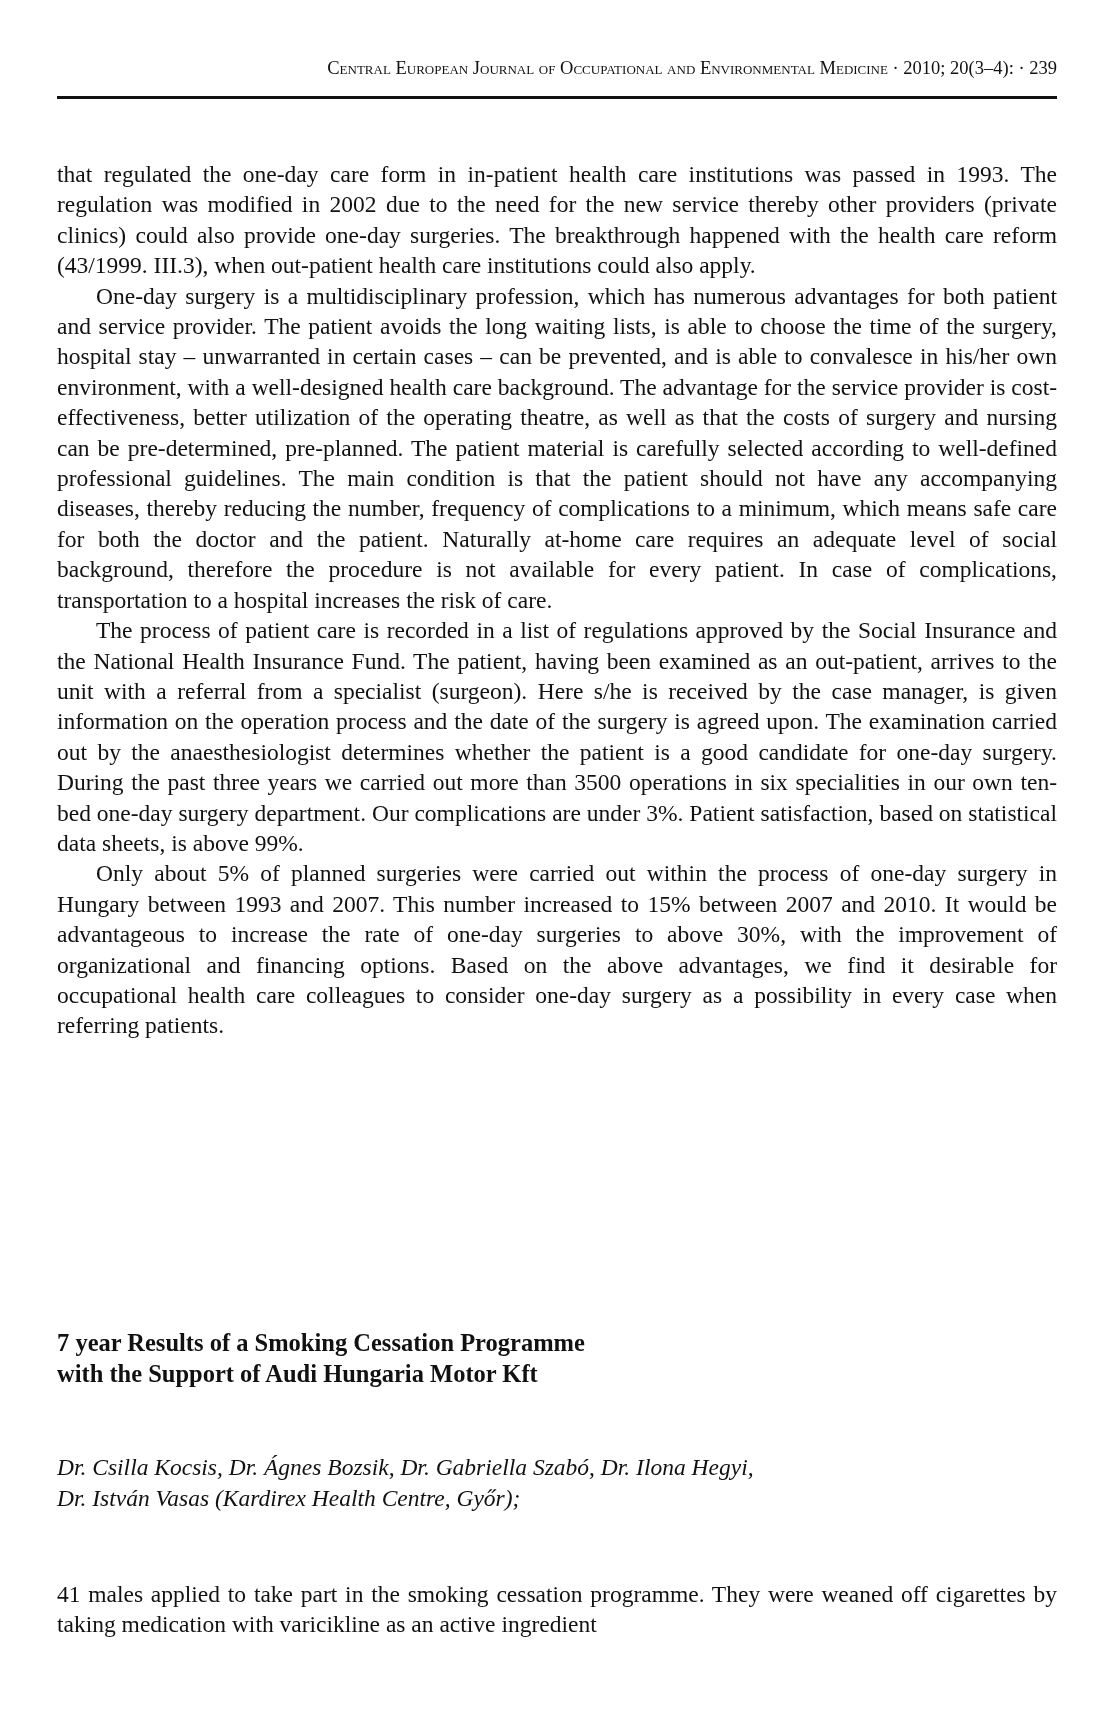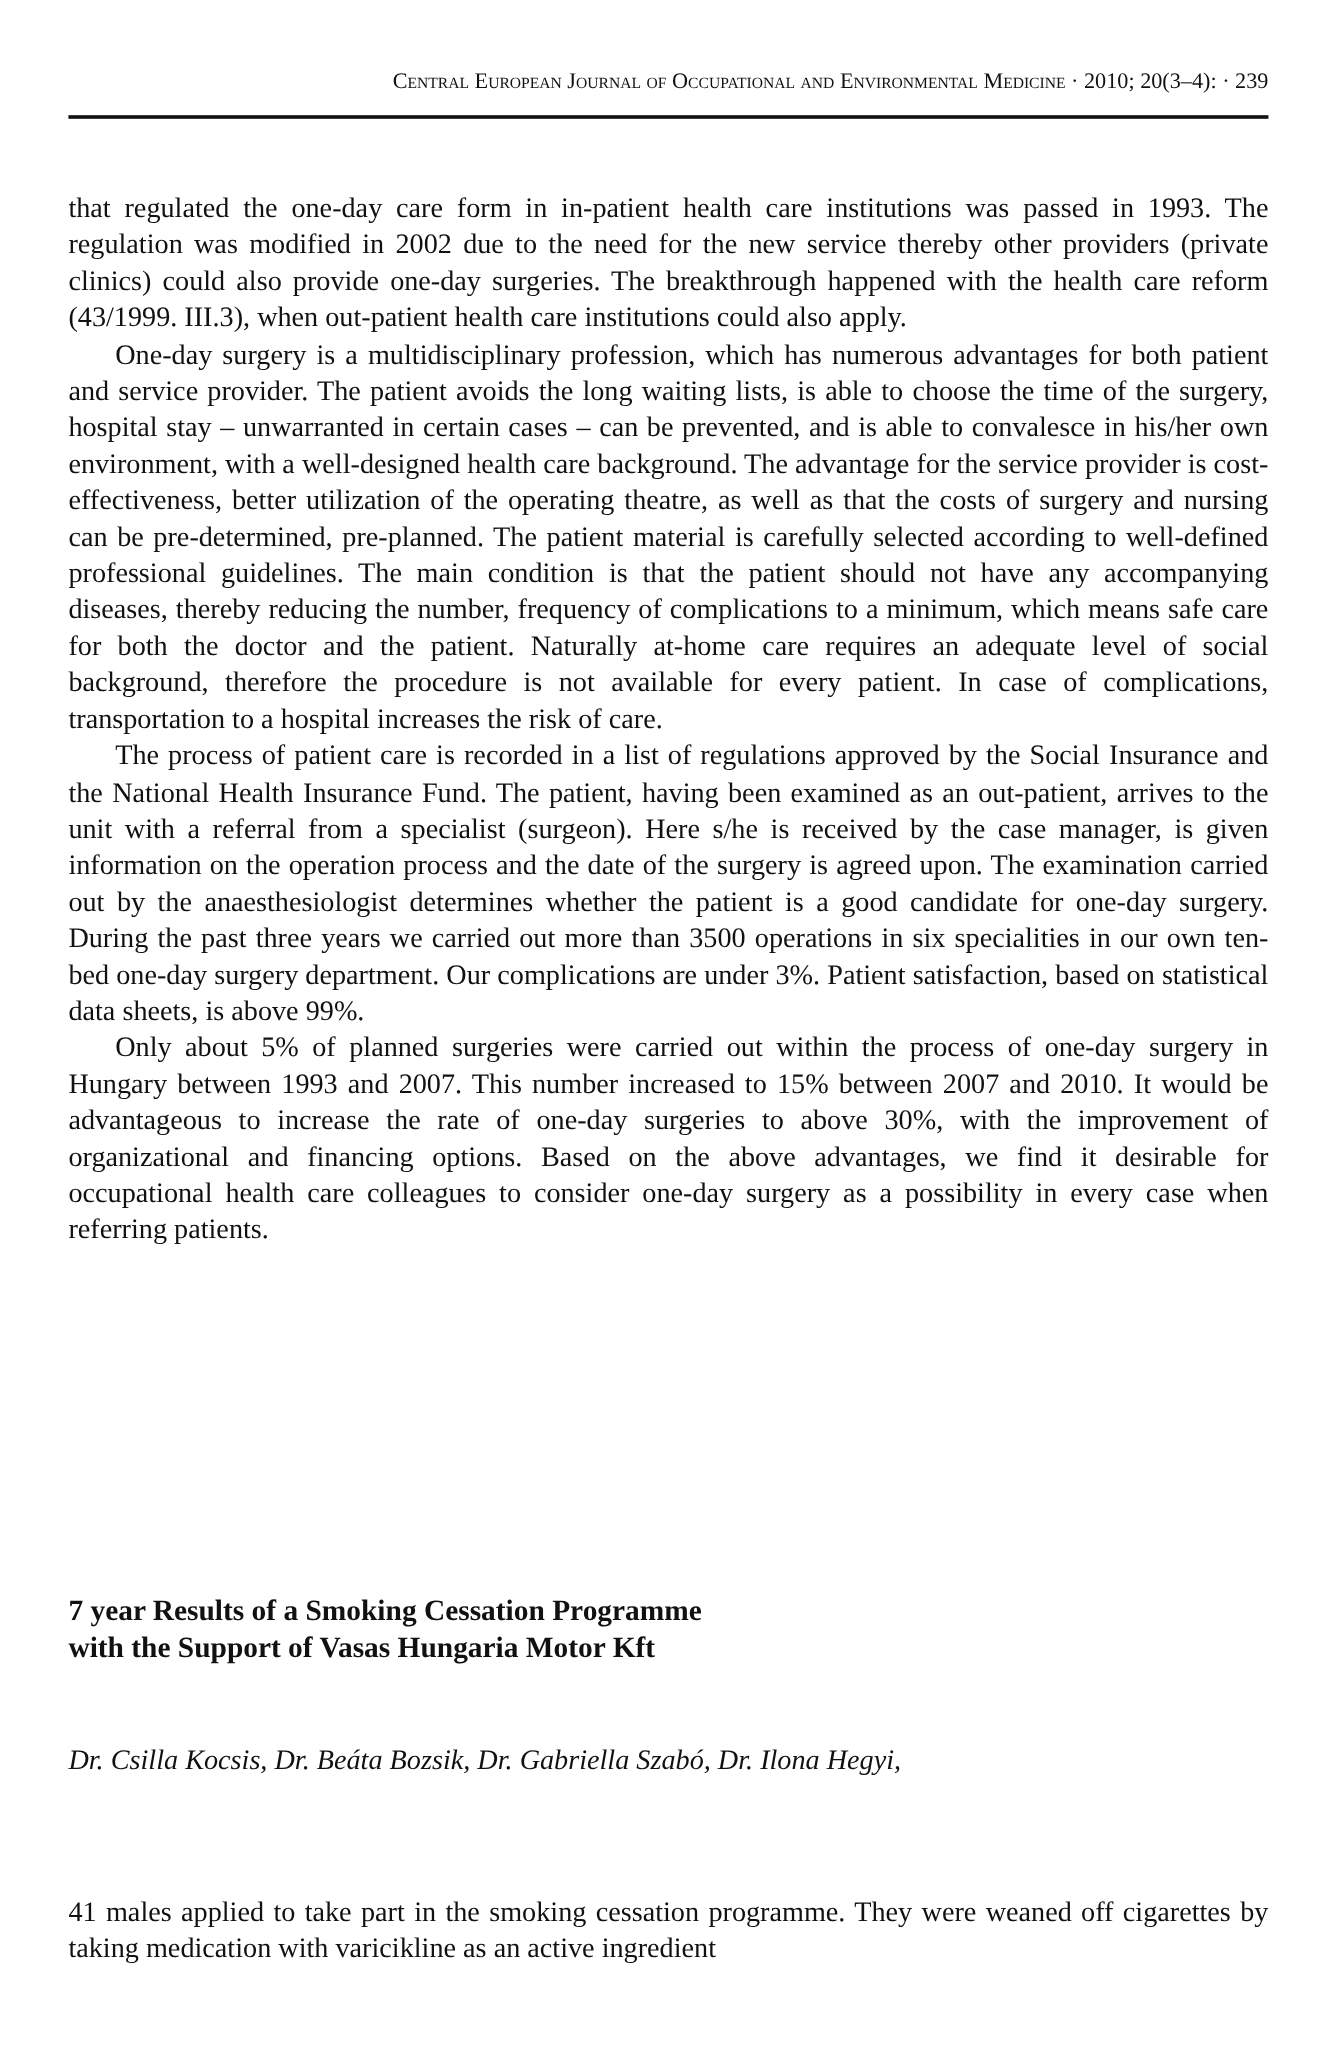--- a/index.html
+++ b/index.html
@@ -45,22 +45,23 @@
 
 <div id="sec1" class="body-text">
   <p>that regulated the one-day care form in in-patient health care institutions was passed in 1993. The regulation was modified in 2002 due to the need for the new service thereby other providers (private clinics) could also provide one-day surgeries. The breakthrough happened with the health care reform (43/1999. III.3), when out-patient health care institutions could also apply.</p>
   <p class="indent">One-day surgery is a multidisciplinary profession, which has numerous advan­tages for both patient and service provider. The patient avoids the long waiting lists, is able to choose the time of the surgery, hospital stay – unwarranted in certain cases – can be prevented, and is able to convalesce in his/her own environment, with a well-designed health care background. The advantage for the service pro­vider is cost-effectiveness, better utilization of the operating theatre, as well as that the costs of surgery and nursing can be pre-determined, pre-planned. The patient material is carefully selected according to well-defined professional guidelines. The main condition is that the patient should not have any accompanying diseases, thereby reducing the number, frequency of complications to a minimum, which means safe care for both the doctor and the patient. Naturally at-home care requires an adequate level of social background, therefore the procedure is not available for every patient. In case of complications, transportation to a hospital increases the risk of care.</p>
   <p class="indent">The process of patient care is recorded in a list of regulations approved by the Social Insurance and the National Health Insurance Fund. The patient, having been examined as an out-patient, arrives to the unit with a referral from a specialist (sur­geon). Here s/he is received by the case manager, is given information on the opera­tion process and the date of the surgery is agreed upon. The examination carried out by the anaesthesiologist determines whether the patient is a good candidate for one-day surgery. During the past three years we carried out more than 3500 operations in six specialities in our own ten-bed one-day surgery department. Our complica­tions are under 3%. Patient satisfaction, based on statistical data sheets, is above 99%.</p>
   <p class="indent">Only about 5% of planned surgeries were carried out within the process of one-day surgery in Hungary between 1993 and 2007. This number increased to 15% between 2007 and 2010. It would be advantageous to increase the rate of one-day surgeries to above 30%, with the improvement of organizational and financing options. Based on the above advantages, we find it desirable for occupational health care colleagues to consider one-day surgery as a possibility in every case when referring patients.</p>
 </div>
 
 <div class="title">
   <div>7 year Results of a Smoking Cessation Programme</div>
-  <div>with the Support of Vasas Hungaria Motor Kft</div>
+  <div>with the Support of Audi Hungaria Motor Kft</div>
 </div>
 
 <div class="authors">
-  <div>Dr. Csilla Kocsis, Dr. Beáta Bozsik, Dr. Gabriella Szabó, Dr. Ilona Hegyi,</div>
+  <div>Dr. Csilla Kocsis, Dr. Ágnes Bozsik, Dr. Gabriella Szabó, Dr. Ilona Hegyi,</div>
+  <div>Dr. István Vasas (Kardirex Health Centre, Győr);</div>
 </div>
 
 <div id="sec2" class="body-text">
   <p>41 males applied to take part in the smoking cessation programme. They were weaned off cigarettes by taking medication with varicikline as an active ingredient</p>
 </div>
 
 </body></html>

